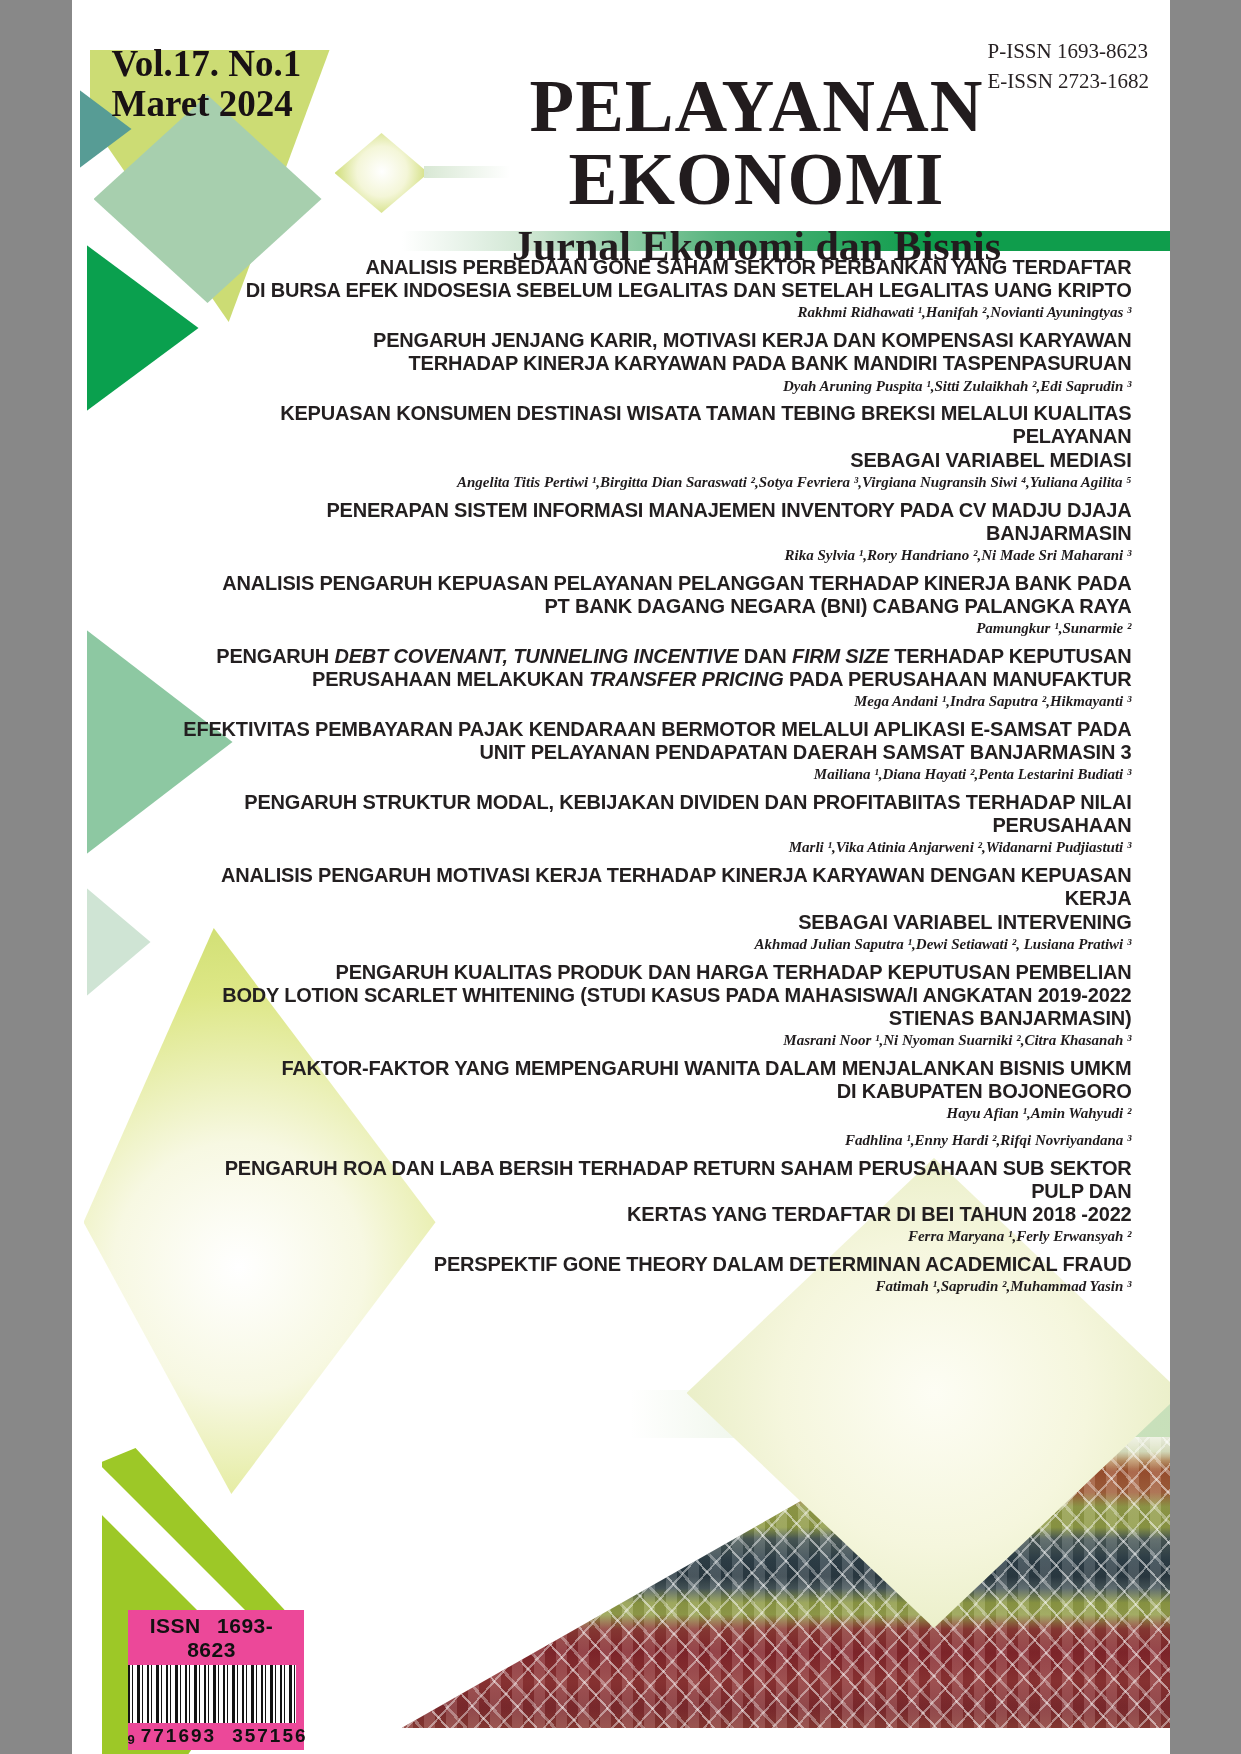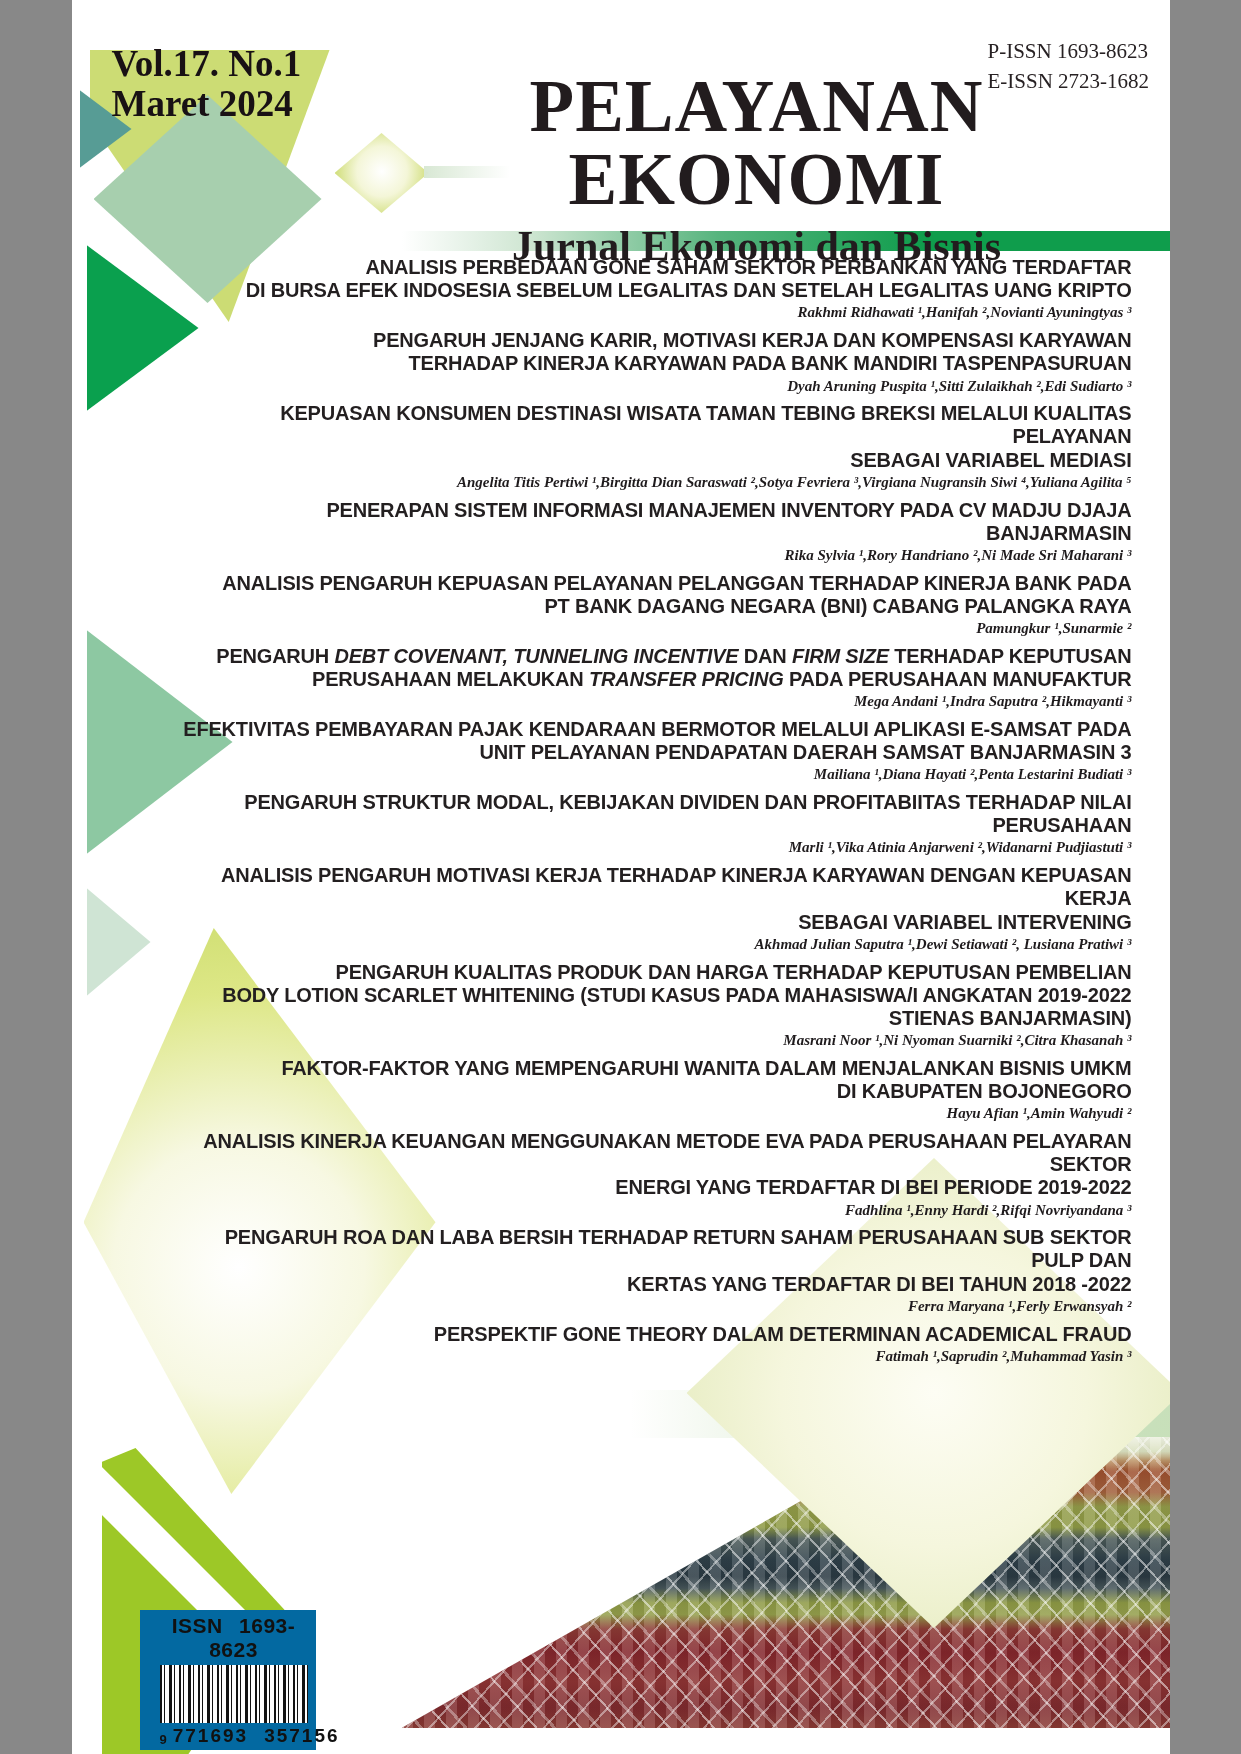--- a/index.html
+++ b/index.html
@@ -58,22 +58,22 @@
         #8c3a35 66%, #84262c 74%, #8e3434 84%, #7f2a2e 93%, #8a3a34 100%);}
   .central-pale-diamond{left:615px;top:1158px;width:495px;height:470px;z-index:3;
     background:radial-gradient(circle at 50% 50%,#fdfdf4 0%,#f5f6dd 45%,#e9eec6 75%,#dfe7b4 100%);
     clip-path:polygon(50% 0,100% 50%,50% 100%,0 50%);}
   .chartreuse{left:30px;top:1448px;width:185px;height:306px;z-index:3;background:#9dc827;
     clip-path:polygon(0 4.6%,18.4% 0,100% 53.6%,47% 100%,0 100%);}
   .white-slash{left:104px;top:1432px;width:34px;height:300px;z-index:3;background:#ffffff;
     transform:rotate(-45deg);}
 
   
-  .barcode-box{position:absolute;left:68px;top:1610px;width:176px;height:140px;background:#0369a1;
-    z-index:5;padding:4px 8px 0 20px;box-sizing:border-box;}
+  .barcode-box{position:absolute;left:56px;top:1610px;width:176px;height:140px;background:#ec4899;
+    z-index:5;padding:4px 8px 0 0;box-sizing:border-box;}
   .barcode-label{font-weight:bold;font-size:21px;letter-spacing:.5px;word-spacing:10px;color:#111;
     text-align:center;}
   .barcode-bars{margin-top:3px;height:58px;
     background:repeating-linear-gradient(90deg,#131313 0 2px,#fff 2px 4px,#131313 4px 5px,#fff 5px 9px,#131313 9px 12px,#fff 12px 14px,#131313 14px 15px,#fff 15px 19px);}
   .barcode-digits{display:flex;align-items:flex-end;margin-top:2px;color:#111;}
   .barcode-digits .lead{font-size:13px;font-weight:bold;margin-right:6px;}
   .barcode-digits .grp{font-size:19px;font-weight:bold;letter-spacing:2px;margin-right:16px;}
 
   
   .vol-block{position:absolute;left:40px;top:44px;z-index:6;color:#181114;
@@ -132,21 +132,21 @@
     <div class="journal-subtitle">Jurnal Ekonomi dan Bisnis</div>
   </div>
 
   <div class="articles">
       <div class="art">
         <div class="t"><span>ANALISIS PERBEDAAN GONE SAHAM SEKTOR PERBANKAN YANG TERDAFTAR</span><br><span>DI BURSA EFEK INDOSESIA SEBELUM LEGALITAS DAN SETELAH LEGALITAS UANG KRIPTO</span></div>
         <div class="au">Rakhmi Ridhawati ¹,Hanifah ²,Novianti Ayuningtyas ³</div>
       </div>
       <div class="art">
         <div class="t"><span>PENGARUH JENJANG KARIR, MOTIVASI KERJA DAN KOMPENSASI KARYAWAN</span><br><span>TERHADAP KINERJA KARYAWAN PADA BANK MANDIRI TASPENPASURUAN</span></div>
-        <div class="au">Dyah Aruning Puspita ¹,Sitti Zulaikhah ²,Edi Sudiarto ³</div>
+        <div class="au">Dyah Aruning Puspita ¹,Sitti Zulaikhah ²,Edi Saprudin ³</div>
       </div>
       <div class="art">
         <div class="t"><span>KEPUASAN KONSUMEN DESTINASI WISATA TAMAN TEBING BREKSI MELALUI KUALITAS PELAYANAN</span><br><span>SEBAGAI VARIABEL MEDIASI</span></div>
         <div class="au">Angelita Titis Pertiwi ¹,Birgitta Dian Saraswati ²,Sotya Fevriera ³,Virgiana Nugransih Siwi ⁴,Yuliana Agilita ⁵</div>
       </div>
       <div class="art">
         <div class="t"><span>PENERAPAN SISTEM INFORMASI MANAJEMEN INVENTORY PADA CV MADJU DJAJA BANJARMASIN</span></div>
         <div class="au">Rika Sylvia ¹,Rory Handriano ²,Ni Made Sri Maharani ³</div>
       </div>
       <div class="art">
@@ -171,21 +171,20 @@
       </div>
       <div class="art">
         <div class="t"><span>PENGARUH KUALITAS PRODUK DAN HARGA TERHADAP KEPUTUSAN PEMBELIAN</span><br><span>BODY LOTION SCARLET WHITENING (STUDI KASUS PADA MAHASISWA/I ANGKATAN 2019-2022</span><br><span>STIENAS BANJARMASIN)</span></div>
         <div class="au">Masrani Noor ¹,Ni Nyoman Suarniki ²,Citra Khasanah ³</div>
       </div>
       <div class="art">
         <div class="t"><span>FAKTOR-FAKTOR YANG MEMPENGARUHI WANITA DALAM MENJALANKAN BISNIS UMKM</span><br><span>DI KABUPATEN BOJONEGORO</span></div>
         <div class="au">Hayu Afian ¹,Amin Wahyudi ²</div>
       </div>
       <div class="art">
-        <div class="t"><span>ANALISIS KINERJA KEUANGAN MENGGUNAKAN METODE EVA PADA PERUSAHAAN PELAYARAN SEKTOR</span><br><span>ENERGI YANG TERDAFTAR DI BEI PERIODE 2019-2022</span></div>
         <div class="au">Fadhlina ¹,Enny Hardi ²,Rifqi Novriyandana ³</div>
       </div>
       <div class="art">
         <div class="t"><span>PENGARUH ROA DAN LABA BERSIH TERHADAP RETURN SAHAM PERUSAHAAN SUB SEKTOR PULP DAN</span><br><span>KERTAS YANG TERDAFTAR DI BEI TAHUN 2018 -2022</span></div>
         <div class="au">Ferra Maryana ¹,Ferly Erwansyah ²</div>
       </div>
       <div class="art">
         <div class="t"><span>PERSPEKTIF GONE THEORY DALAM DETERMINAN ACADEMICAL FRAUD</span></div>
         <div class="au">Fatimah ¹,Saprudin ²,Muhammad Yasin ³</div>
       </div>

